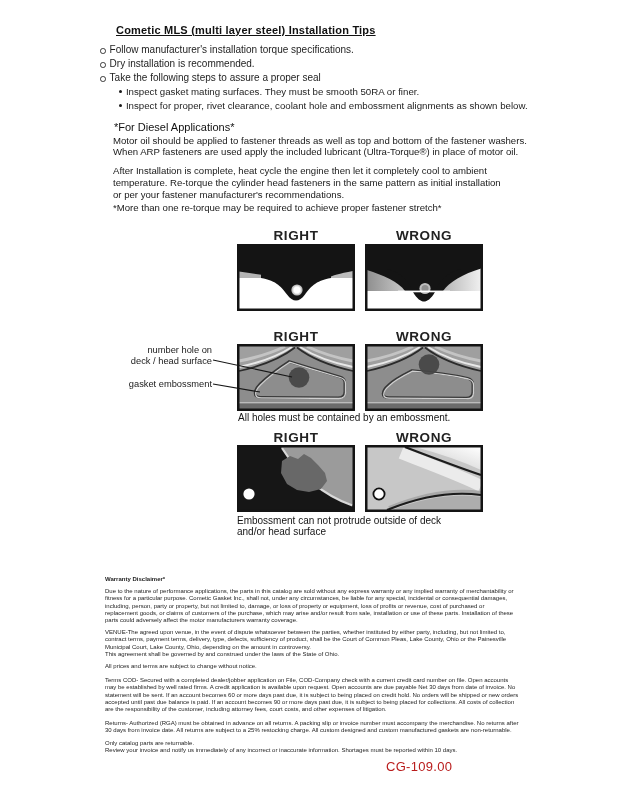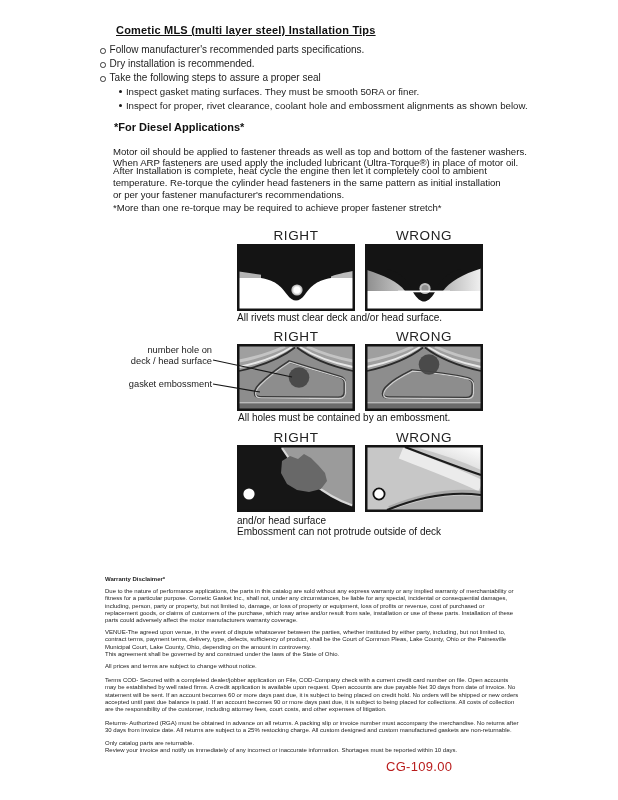--- a/index.html
+++ b/index.html
@@ -19,28 +19,28 @@
   .b-line.sub{padding-left:19px;font-size:9.7px;}
   .marker-circle{
     width:3.6px;height:3.6px;border:1px solid #3a3a3a;border-radius:50%;
     margin:4px 4px 0 0;flex:0 0 auto;
   }
   .marker-dot{
     width:3.4px;height:3.4px;background:#1a1a1a;border-radius:50%;
     margin:4px 3.5px 0 0;flex:0 0 auto;
   }
   
-  .d-head{left:114px;top:121px;font-size:11px;font-weight:bold;white-space:nowrap;color:#111;text-align:center;}
+  .d-head{left:114px;top:121px;font-size:11px;font-weight:normal;white-space:nowrap;color:#111;text-align:center;}
   .para{left:113px;font-size:9.6px;color:#202020;}
   .para .ln{white-space:nowrap;}
-  .p1{top:135px;margin-top:11px;} .p1 .ln{line-height:11.2px;}
+  .p1{top:135px;} .p1 .ln{line-height:11.2px;}
   .p2{top:165px;} .p2 .ln{line-height:12.2px;}
   .p3{top:202px;} .p3 .ln{line-height:12px;}
   
-  .lbl{width:118px;text-align:center;font-size:13.5px;font-weight:normal;letter-spacing:.6px;color:#222;white-space:nowrap;}
+  .lbl{width:118px;text-align:center;font-size:13.5px;font-weight:bold;letter-spacing:.6px;color:#222;white-space:nowrap;}
   .cap{font-size:10px;color:#141414;white-space:nowrap;line-height:10.6px;}
   .panel{width:118px;height:67px;display:block;}
   .sidelbl{font-size:9.3px;line-height:10.8px;color:#1a1a1a;text-align:right;}
   
   .disclaimer{left:105px;top:576px;width:414px;font-size:6px;line-height:7.2px;color:#242424;}
   .disclaimer .dp{margin:0 0 5px 0;}
   .disclaimer .dp.tight{margin:0;}
   .disclaimer .dp.gap-lg{margin-top:7px;}
   .disc-head{font-weight:bold;margin:0 0 5px 0;}
   
@@ -49,21 +49,21 @@
 </head>
 <body>
 
 <div id="page">
 
   <div class="abs title">Cometic MLS (multi layer steel) Installation Tips</div>
 
   <div class="abs bullets">
     <div class="b-line">
       <span class="marker-circle"></span>
-      <span>Follow manufacturer's recommended parts specifications.</span>
+      <span>Follow manufacturer's installation torque specifications.</span>
     </div>
     <div class="b-line">
       <span class="marker-circle"></span>
       <span>Dry installation is recommended.</span>
     </div>
     <div class="b-line">
       <span class="marker-circle"></span>
       <span>Take the following steps to assure a proper seal</span>
     </div>
     <div class="b-line sub">
@@ -120,21 +120,20 @@
     <rect x="2" y="47" width="114" height="18" fill="#ffffff"></rect>
     <path d="M2,26 C18,31 34,38 40,47 L2,47 Z" fill="url(#gwL)"></path>
     <path d="M116,24.5 C98,30 84,38 78,47 L116,47 Z" fill="url(#gwR)"></path>
     <path d="M22,25 C38,29 44,38 48,48 C52,55 56,57.5 59,57.5 C62,57.5 66,55 70,48 C74,38 80,29 96,25 L96,18 L22,18 Z" fill="#141414"></path>
     <circle cx="60" cy="44.5" r="5.6" fill="#bdbdbd"></circle>
     <circle cx="60" cy="44.5" r="3.5" fill="#8f8f8f"></circle>
     <rect x="33" y="46.6" width="52" height="1.7" fill="#ffffff"></rect>
     <rect x="1.25" y="1.25" width="115.5" height="64.5" fill="none" stroke="#141414" stroke-width="2.5"></rect>
   </svg>
 
-  <div class="abs cap" style="left:237px;top:313px;">All rivets must clear deck and/or head surface.</div>
 
   <div class="abs lbl" style="left:237px;top:329px;">RIGHT</div>
   <div class="abs lbl" style="left:365px;top:329px;">WRONG</div>
 
   <div class="abs sidelbl" style="left:118px;top:345px;width:94px;">
     <div>number hole on</div>
     <div>deck / head surface</div>
   </div>
   <div class="abs sidelbl" style="left:112px;top:379px;width:100px;">
     <div>gasket embossment</div>
@@ -206,22 +205,22 @@
     <path d="M22,67 C54,54 86,48 116,52 L116,65 L22,67 Z" fill="#adadad"></path>
     <path d="M36,8 C66,20 94,30 116,41" stroke="#ebebeb" stroke-width="12" fill="none"></path>
     <path d="M24,63 C56,50 88,44 116,48" stroke="#a8a8a8" stroke-width="4" fill="none"></path>
     <path d="M40,2 C66,12 92,22 116,30" stroke="#1c1c1c" stroke-width="2.2" fill="none"></path>
     <path d="M22,65 C54,52 86,46 116,50" stroke="#1c1c1c" stroke-width="2.2" fill="none"></path>
     <circle cx="14" cy="49" r="5.6" fill="#ffffff" stroke="#111111" stroke-width="1.8"></circle>
     <rect x="1.25" y="1.25" width="115.5" height="64.5" fill="none" stroke="#141414" stroke-width="2.5"></rect>
   </svg>
 
   <div class="abs cap" style="left:237px;top:516px;">
+    <div>Embossment can not protrude outside of deck</div>
     <div>and/or head surface</div>
-    <div>Embossment can not protrude outside of deck</div>
   </div>
 
   <div class="abs disclaimer">
     <div class="disc-head">Warranty Disclaimer*</div>
     <div class="dp">Due to the nature of performance applications, the parts in this catalog are sold without any express warranty or any implied warranty of merchantability or fitness for a particular purpose.  Cometic Gasket Inc., shall not, under any circumstances, be liable for any special, incidental or consequential damages, including, person, party or property, but not limited to, damage, or loss of property or equipment, loss of profits or revenue, cost of purchased or replacement goods, or claims of customers of the purchase, which may arise and/or result from sale, installation or use of these parts.  Installation of these parts could adversely affect the motor manufacturers warranty coverage.</div>
     <div class="dp tight">VENUE-The agreed upon venue, in the event of dispute whatsoever between the parties, whether instituted by either party, including, but not limited to, contract terms, payment terms, delivery, type, defects, sufficiency of product, shall be the Court of Common Pleas, Lake County, Ohio or the Painesville Municipal Court, Lake County, Ohio, depending on the amount in controversy.</div>
     <div class="dp">This agreement shall be governed by and construed under the laws of the State of Ohio.</div>
     <div class="dp">All prices and terms are subject to change without notice.</div>
     <div class="dp gap-lg">Terms COD- Secured with a completed dealer/jobber application on File, COD-Company check with a current credit card number on file.  Open accounts may be established by well rated firms.  A credit application is available upon request.  Open accounts are due payable Net 30 days from date of invoice.  No statement will be sent.  If an account becomes 60 or more days past due, it is subject to being placed on credit hold.  No orders will be shipped or new orders accepted until past due balance is paid.  If an account becomes 90 or more days past due, it is subject to being placed for collections.  All costs of collection are the responsibility of the customer, including attorney fees, court costs, and other expenses of litigation.</div>
     <div class="dp gap-lg">Returns- Authorized (RGA) must be obtained in advance on all returns.  A packing slip or invoice number must accompany the merchandise.  No returns after 30 days from invoice date.  All returns are subject to a 25% restocking charge.  All custom designed and custom manufactured gaskets are non-returnable.</div>

